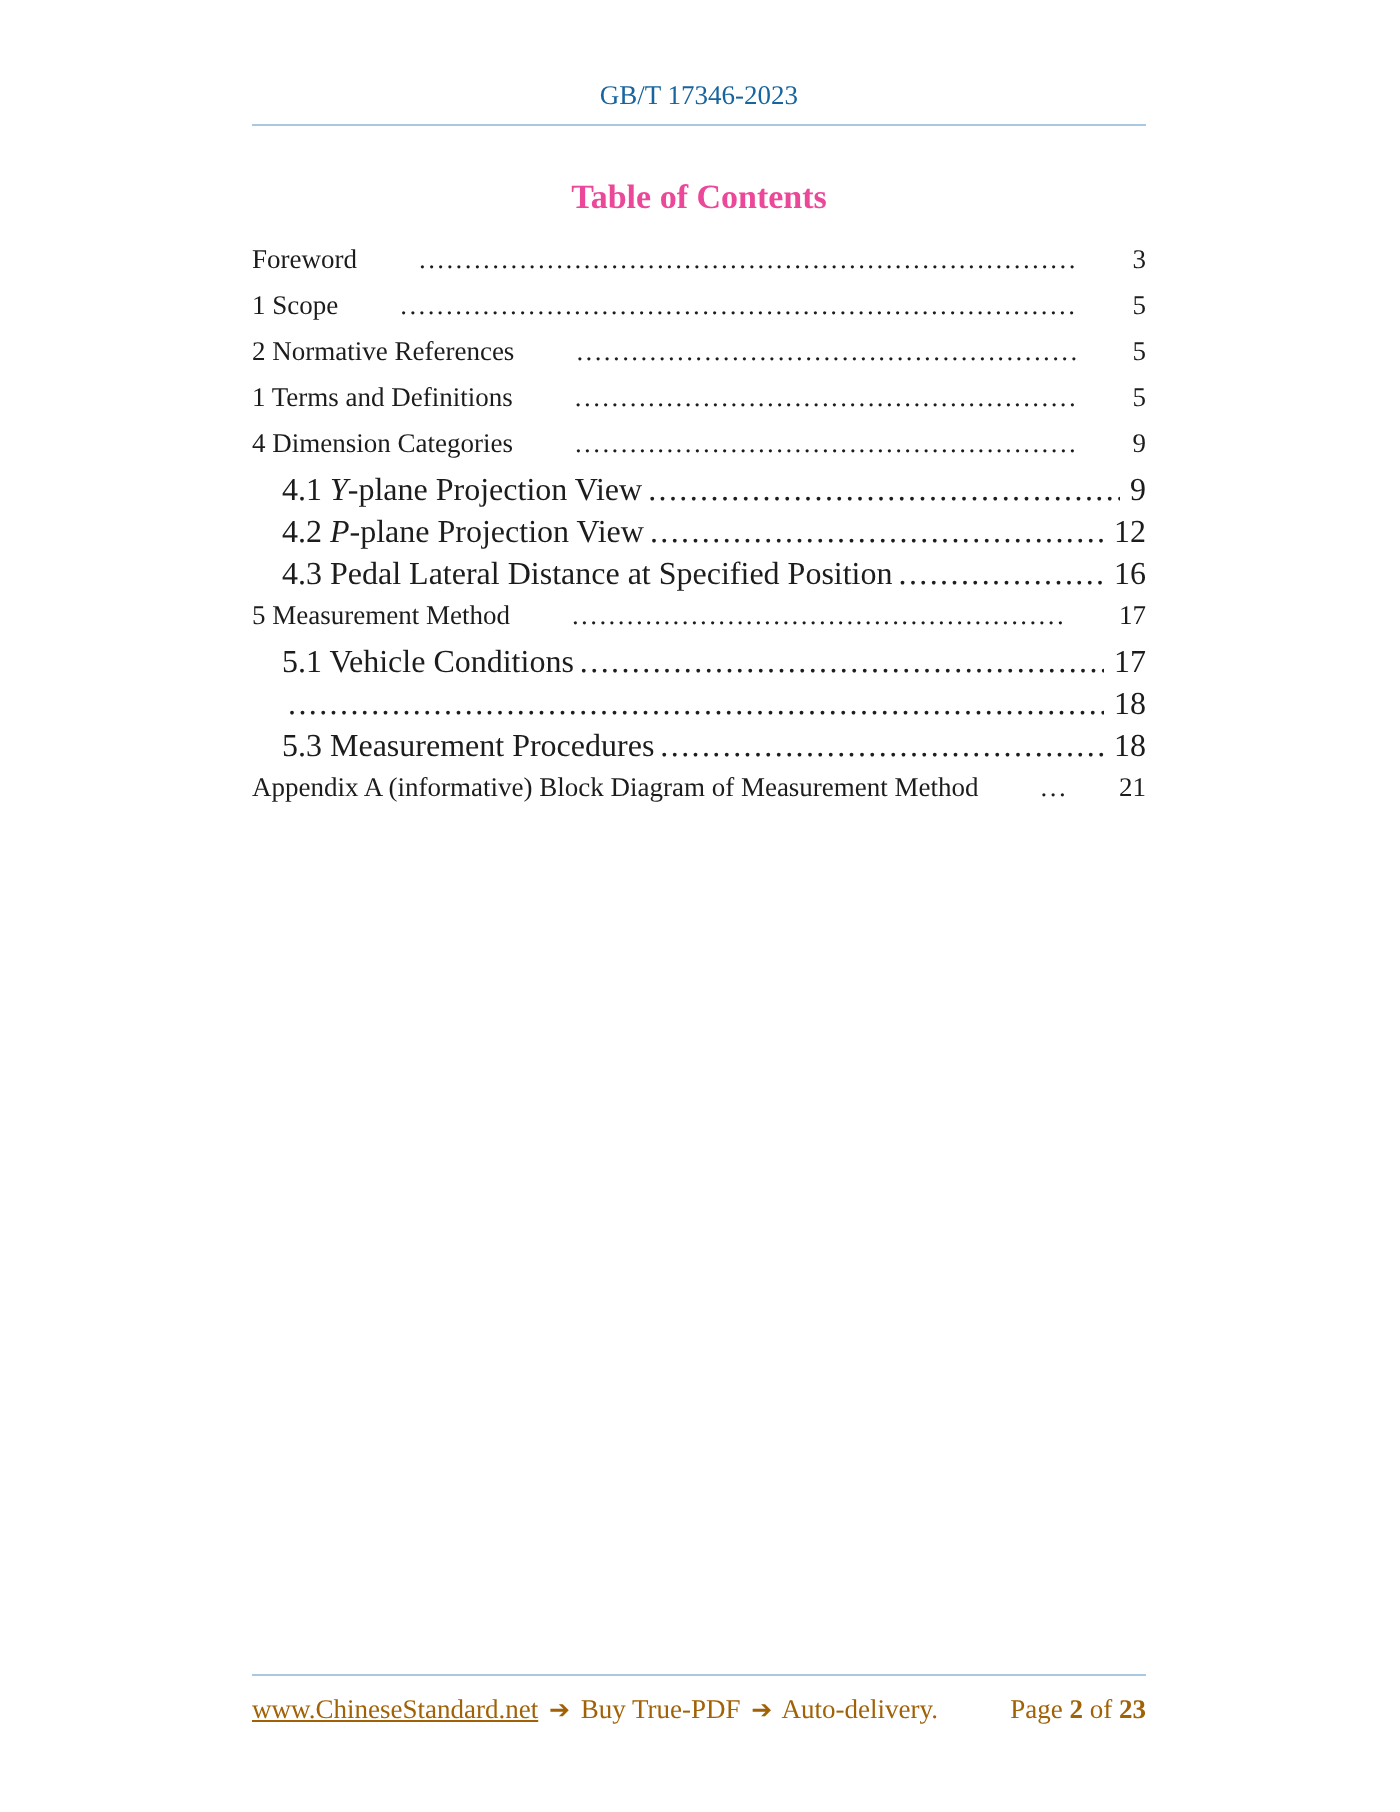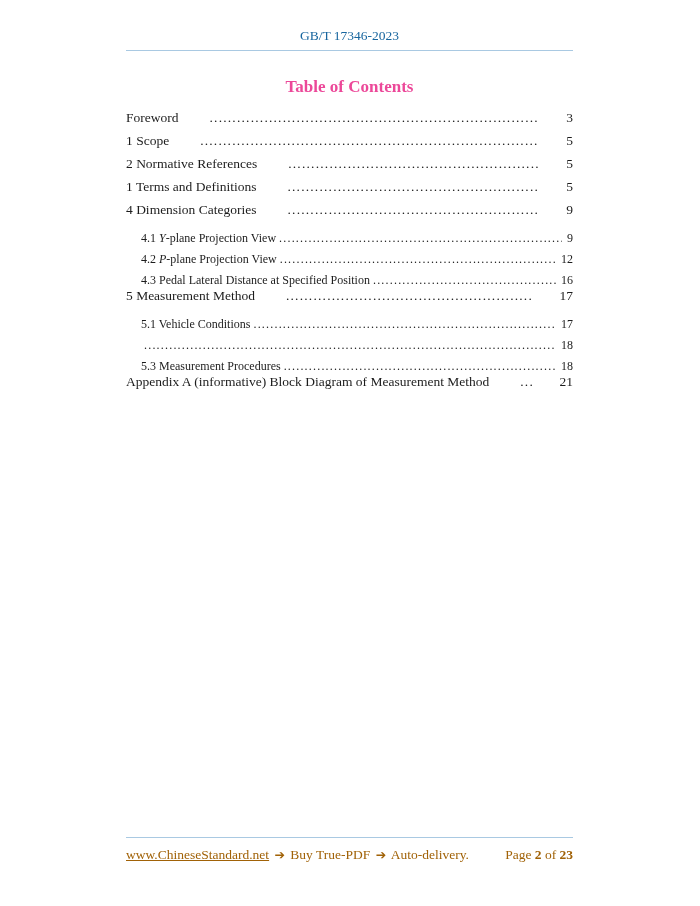--- a/index.html
+++ b/index.html
@@ -17,21 +17,21 @@
     overflow: hidden;
   }
   .content {
     position: absolute;
     left: 126px;
     top: 0;
     width: 447px;
   }
   
   .doc-header {
-    padding-top: 28px;
+    padding-top: 40px;
     text-align: center;
   }
   .doc-number {
     color: #17659e;
     font-size: 13.5px;
     line-height: 15px;
   }
   .header-rule {
     border: none;
     border-top: 1px solid #a9c9e2;
@@ -54,24 +54,23 @@
     display: flex;
     align-items: baseline;
     cursor: pointer;
   }
   .toc-row.lvl1 {
     font-size: 13.5px;
     height: 23px;
     gap: 28px;
   }
   .toc-row.lvl2 {
-    font-size: 12px;
+    font-size: 16px;
     height: 21px;
     padding-left: 15px;
-    align-items: flex-end;
   }
   .toc-label {
     white-space: nowrap;
   }
   .toc-label .em {
     font-style: italic;
   }
   .dots {
     flex: 1 1 auto;
     min-width: 0;

